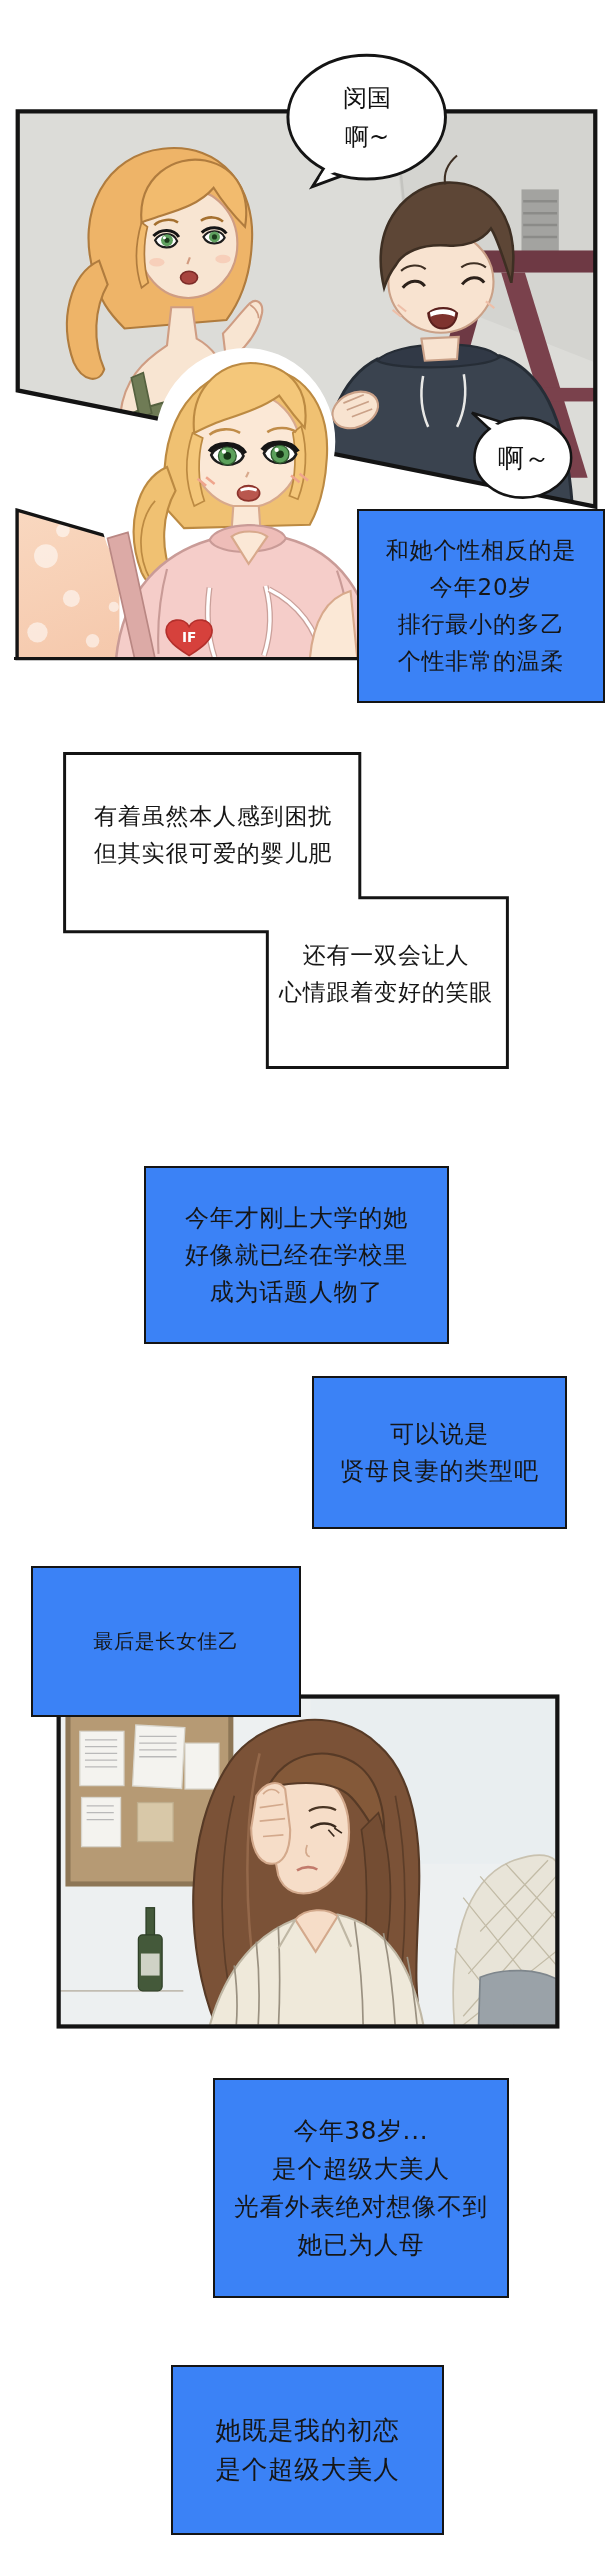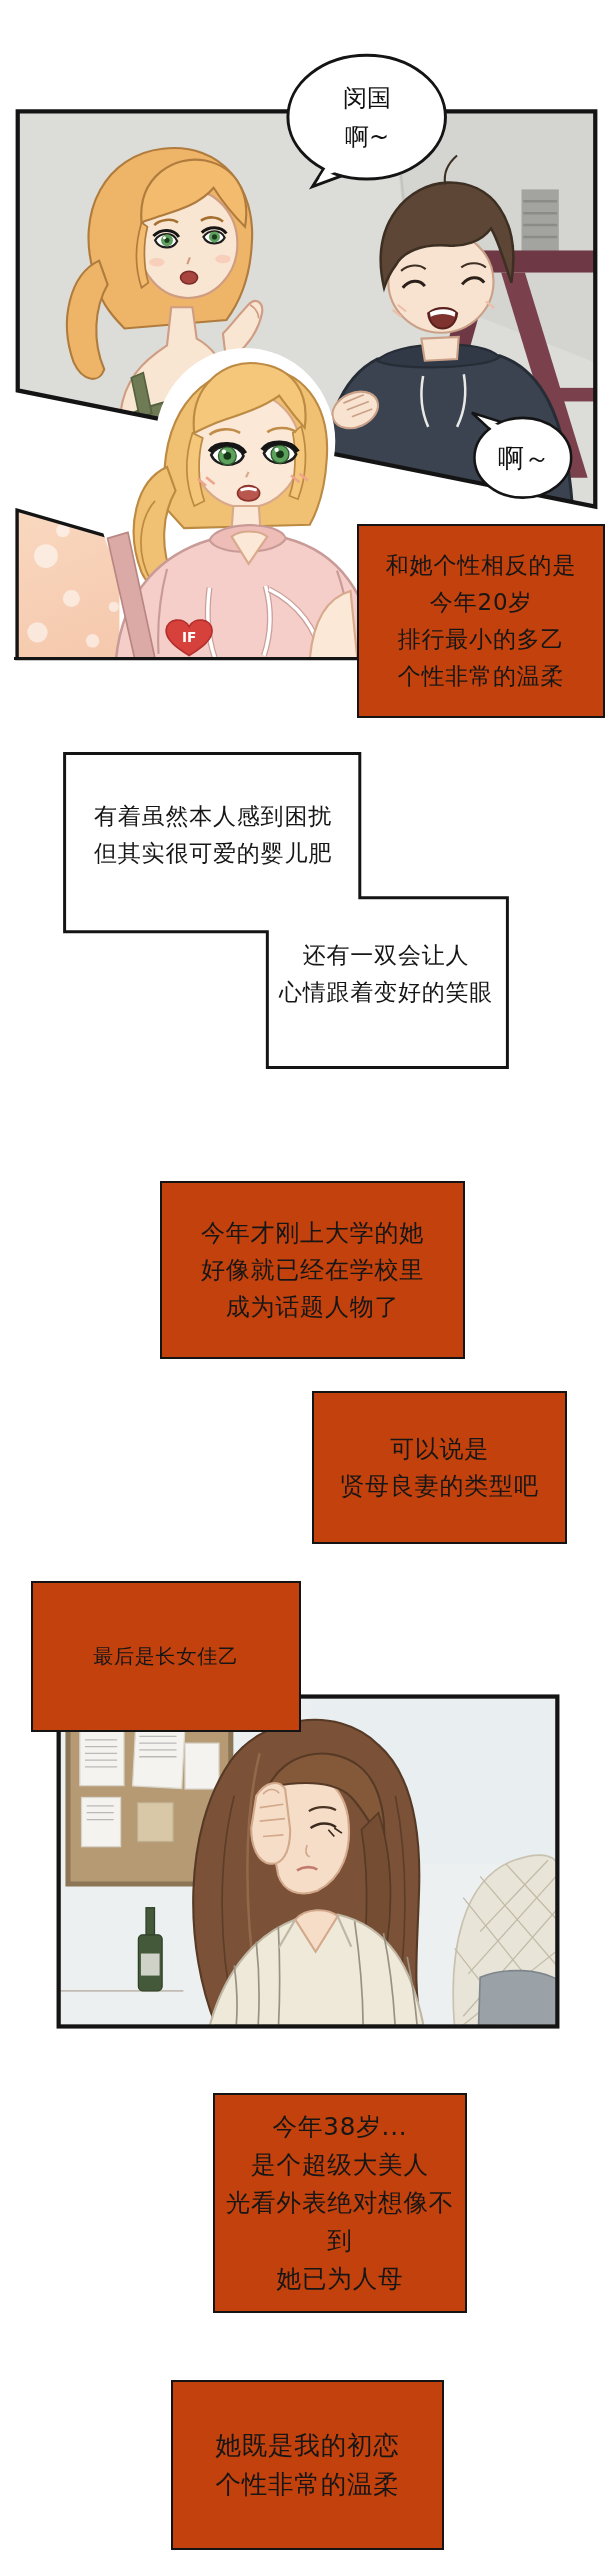--- a/index.html
+++ b/index.html
@@ -1,20 +1,20 @@
 <!DOCTYPE html>
 <html style="font-size:13.6px"><head>
 <meta charset="utf-8">
 <style>
   html,body{margin:0;padding:0;background:#ffffff;}
   .page{position:relative;width:611px;height:2576px;background:#ffffff;overflow:hidden;
         font-family:"DejaVu Sans","Liberation Sans",sans-serif;}
   .abs{position:absolute;}
-  .caption-box{position:absolute;background:#c2410c;border:2.5px solid #141414;
-        display:flex;align-items:center;justify-content:center;z-index:6;box-sizing:border-box;margin-top:15px;}
+  .caption-box{position:absolute;background:#3b82f6;border:2.5px solid #141414;
+        display:flex;align-items:center;justify-content:center;z-index:6;box-sizing:border-box;}
   .caption-text{white-space:pre-line;text-align:center;color:#161616;letter-spacing:0.8px;}
   .fs27{font-size:23px;line-height:37px;}
   .fs28{font-size:24px;line-height:37px;}
   .fs29{font-size:24.6px;line-height:38px;}
   .fs30{font-size:25.5px;line-height:39px;}
   .fs31{font-size:20px;line-height:39px;}
   .bubble-text{position:absolute;z-index:4;display:flex;align-items:center;justify-content:center;
         white-space:pre-line;text-align:center;color:#111;}
   .z1{z-index:1}.z2{z-index:2}.z3{z-index:3}.z4{z-index:4}.z5{z-index:5}.z6{z-index:6}.z7{z-index:7}
 </style>
@@ -217,21 +217,21 @@
   </svg>
   <div class="abs z7" style="left:273px;top:921px;width:226px;height:106px;display:flex;align-items:center;justify-content:center;">
     <div class="caption-text fs27">还有一双会让人
 心情跟着变好的笑眼</div>
   </div>
   <div class="abs z7" style="left:73px;top:777px;width:280px;height:115px;display:flex;align-items:center;justify-content:center;">
     <div class="caption-text fs27">有着虽然本人感到困扰
 但其实很可爱的婴儿肥</div>
   </div>
 
-  <div class="caption-box" style="left:160px;top:1166px;width:305px;height:178px;padding-top:0;">
+  <div class="caption-box" style="left:144px;top:1166px;width:305px;height:178px;padding-top:0;">
     <div class="caption-text fs28">今年才刚上大学的她
 好像就已经在学校里
 成为话题人物了</div>
   </div>
 
   <div class="caption-box" style="left:312px;top:1376px;width:255px;height:153px;">
     <div class="caption-text fs28">可以说是
 贤母良妻的类型吧</div>
   </div>
 
@@ -299,26 +299,26 @@
         <path d="M282,266 L262,300 M332,262 L348,298" stroke="#bfb7a4" stroke-width="2.5" fill="none"></path>
         <g>
           <path d="M236,120 C246,104 262,100 270,112 L276,160 C276,188 266,202 252,200 C238,198 230,180 230,158 Z" fill="#f6ddc8" stroke="#d3a98c" stroke-width="2.5"></path>
           <path d="M244,118 C250,111 258,111 263,117 M240,134 L268,130 M240,150 L270,147 M244,168 L268,166" stroke="#d3a98c" stroke-width="2" fill="none"></path>
         </g>
       </g>
     </g>
     <rect x="3" y="3" width="588" height="389" fill="none" stroke="#141414" stroke-width="5"></rect>
   </svg>
 
-  <div class="caption-box" style="left:213px;top:2078px;width:254px;height:220px;">
+  <div class="caption-box" style="left:213px;top:2078px;width:296px;height:220px;">
     <div class="caption-text fs29">今年38岁...
 是个超级大美人
 光看外表绝对想像不到
 她已为人母</div>
   </div>
 
   <div class="caption-box" style="left:171px;top:2365px;width:273px;height:170px;">
     <div class="caption-text fs30">她既是我的初恋
-个性非常的温柔</div>
+是个超级大美人</div>
   </div>
 
 </div>
 
 
 </body></html>

